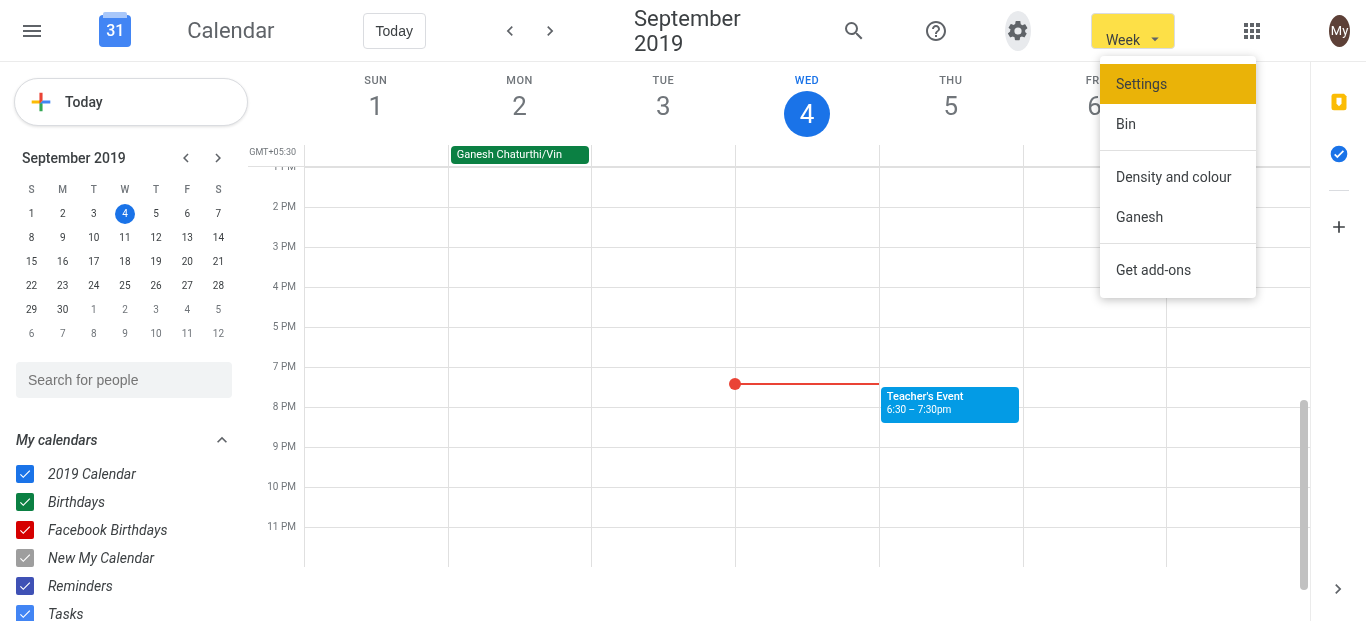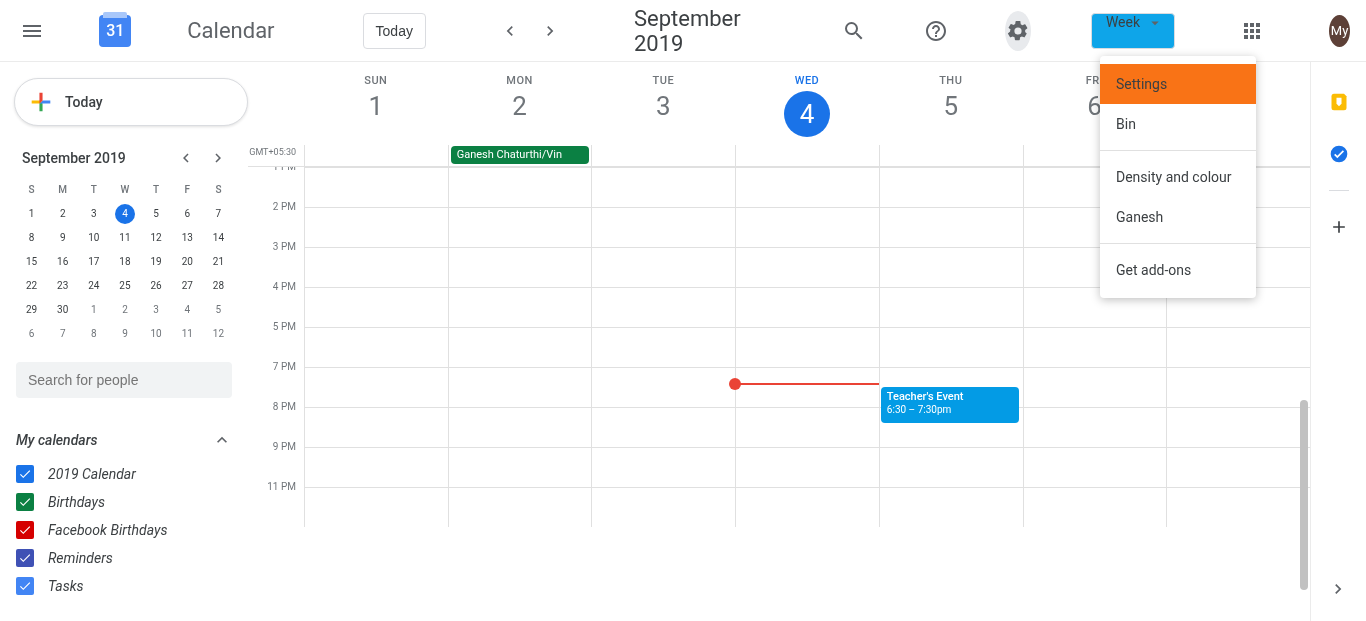--- a/index.html
+++ b/index.html
@@ -15,21 +15,21 @@
   .app-title { font-size:22px; color:#5f6368; margin-left:8px; margin-right:40px; }
   .today-btn { height:36px; padding:0 12px; border:1px solid #dadce0; border-radius:4px; background:#fff; font-size:14px; color:#3c4043; cursor:pointer; margin-right:16px; }
   .nav-arrows { display:flex; }
   .nav-arrow { width:32px; height:32px; display:flex; align-items:center; justify-content:center; border-radius:50%; cursor:pointer; margin:0 4px; }
   .nav-arrow svg { width:20px; height:20px; fill:#5f6368; }
   .date-range { font-size:22px; color:#3c4043; margin-left:16px; }
   .header-spacer { flex:1; }
   .hdr-icon { width:40px; height:40px; display:flex; align-items:center; justify-content:center; border-radius:50%; cursor:pointer; margin:0 4px; }
   .hdr-icon svg { width:24px; height:24px; fill:#5f6368; }
   .hdr-icon.active { background:#e8eaed; }
-  .view-btn { height:36px; padding:0 10px 0 14px; border:1px solid #dadce0; border-radius:4px; background:#0ea5e9; display:flex; align-items:flex-start; cursor:pointer; margin-left:8px; margin-right:12px; color:#3c4043; }
+  .view-btn { height:36px; padding:0 10px 0 14px; border:1px solid #dadce0; border-radius:4px; background:#fde047; display:flex; align-items:flex-end; cursor:pointer; margin-left:8px; margin-right:12px; color:#3c4043; }
   .view-btn svg { width:18px; height:18px; fill:#5f6368; margin-left:6px; }
   .avatar { width:32px; height:32px; border-radius:50%; background:#5d4037; color:#fff; display:flex; align-items:center; justify-content:center; font-size:13px; margin-left:12px; cursor:pointer; }
 
   
   .body { display:flex; height:559px; }
 
   
   .sidebar { width:248px; padding:16px 0 0 12px; }
   .create-btn { height:48px; padding:0 22px 0 12px; border:1px solid #dadce0; border-radius:24px; background:#fff; box-shadow:0 1px 3px rgba(0,0,0,0.12); display:flex; align-items:center; cursor:pointer; margin-bottom:20px; margin-left:2px; }
   .create-plus { width:28px; height:28px; margin-right:10px; position:relative; }
@@ -92,21 +92,21 @@
 
   
   .right-panel { width:56px; border-left:1px solid #ebebeb; display:flex; flex-direction:column; align-items:center; padding-top:20px; }
   .rp-icon { width:40px; height:40px; display:flex; align-items:center; justify-content:center; border-radius:50%; cursor:pointer; margin-bottom:12px; }
   .rp-sep { width:20px; height:1px; background:#dadce0; margin:4px 0 16px; }
   .rp-expand { position:absolute; bottom:16px; right:12px; width:32px;height:32px; display:flex;align-items:center;justify-content:center; cursor:pointer; }
 
   
   .menu-popup { position:absolute; top:56px; right:110px; width:156px; background:#fff; border-radius:4px; box-shadow:0 2px 10px rgba(0,0,0,0.25); z-index:100; padding:8px 0; }
   .menu-item { height:40px; display:flex; align-items:center; padding:0 16px; font-size:14px; color:#3c4043; cursor:pointer; }
-  .menu-item.hover { background:#f97316; }
+  .menu-item.hover { background:#eab308; }
   .menu-sep { height:1px; background:#e0e0e0; margin:6px 0; }
 
   
   .scroll-thumb { position:absolute; right:58px; top:400px; width:8px; height:190px; background:#c1c1c1; border-radius:4px; }
 
 </style>
 </head>
 <body>
 
 <div class="header">
@@ -278,20 +278,28 @@
           </div>
           <div class="cal-item">
             <div class="cal-check" style="background: rgb(213, 0, 0);">
               <svg viewBox="0 0 24 24">
                 <path d="M9 16.17 4.83 12l-1.42 1.41L9 19 21 7l-1.41-1.41z"></path>
               </svg>
             </div>
             <span>Facebook Birthdays</span>
           </div>
           <div class="cal-item">
+            <div class="cal-check" style="background: rgb(158, 158, 158);">
+              <svg viewBox="0 0 24 24">
+                <path d="M9 16.17 4.83 12l-1.42 1.41L9 19 21 7l-1.41-1.41z"></path>
+              </svg>
+            </div>
+            <span>New My Calendar</span>
+          </div>
+          <div class="cal-item">
             <div class="cal-check" style="background: rgb(63, 81, 181);">
               <svg viewBox="0 0 24 24">
                 <path d="M9 16.17 4.83 12l-1.42 1.41L9 19 21 7l-1.41-1.41z"></path>
               </svg>
             </div>
             <span>Reminders</span>
           </div>
           <div class="cal-item">
             <div class="cal-check" style="background: rgb(66, 133, 244);">
               <svg viewBox="0 0 24 24">
@@ -430,20 +438,32 @@
               <div class="hour-col"></div>
               <div class="hour-col"></div>
               <div class="hour-col"></div>
               <div class="hour-col"></div>
               <div class="hour-col"></div>
               <div class="hour-col"></div>
             </div>
           </div>
           <div class="hour-row">
             <div class="hour-label">9 PM</div>
+            <div class="hour-cols">
+              <div class="hour-col"></div>
+              <div class="hour-col"></div>
+              <div class="hour-col"></div>
+              <div class="hour-col"></div>
+              <div class="hour-col"></div>
+              <div class="hour-col"></div>
+              <div class="hour-col"></div>
+            </div>
+          </div>
+          <div class="hour-row">
+            <div class="hour-label">10 PM</div>
             <div class="hour-cols">
               <div class="hour-col"></div>
               <div class="hour-col"></div>
               <div class="hour-col"></div>
               <div class="hour-col"></div>
               <div class="hour-col"></div>
               <div class="hour-col"></div>
               <div class="hour-col"></div>
             </div>
           </div>

